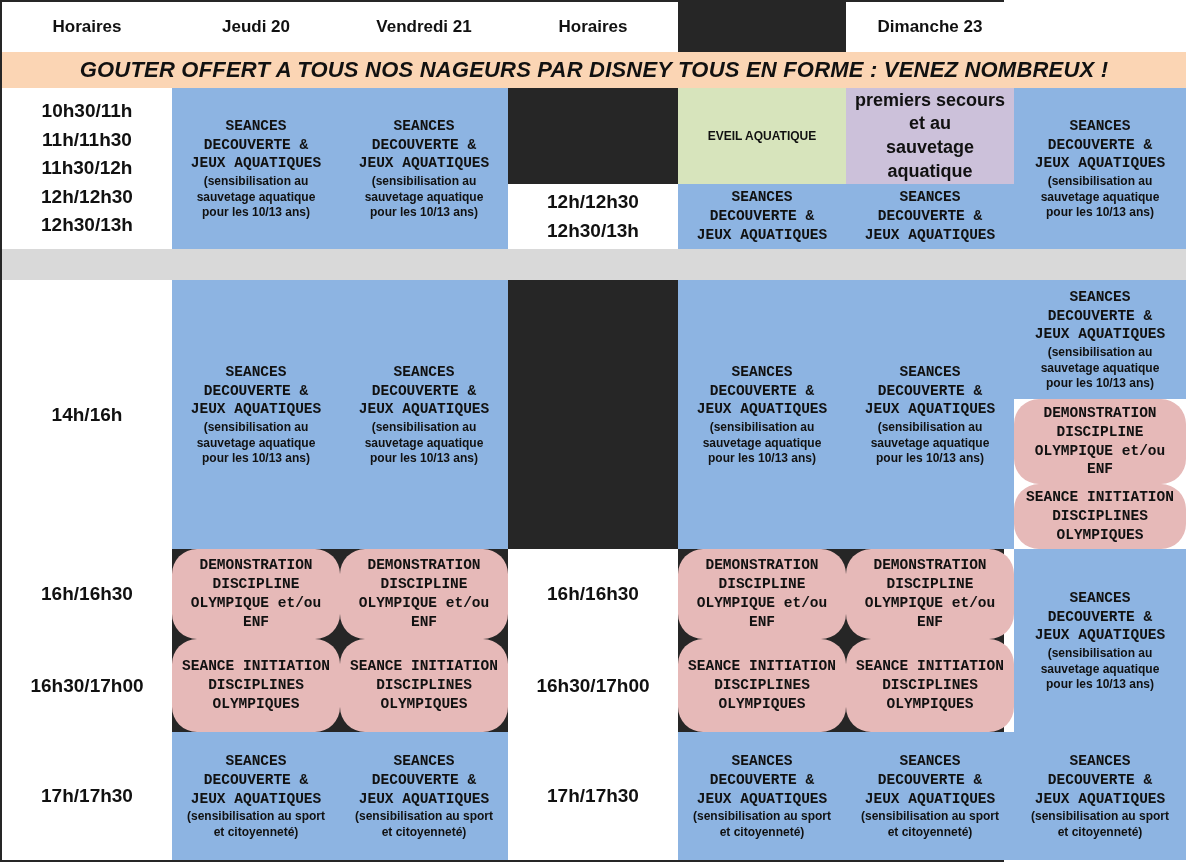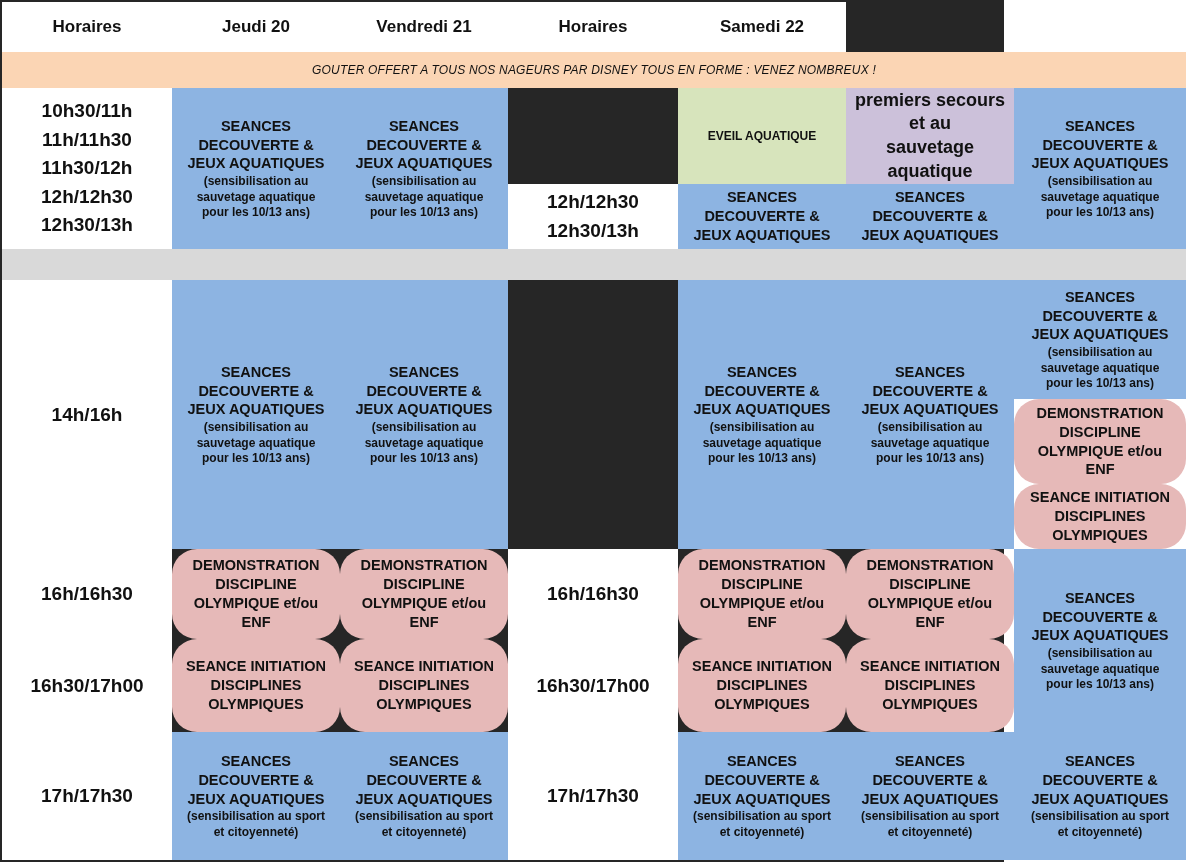--- a/index.html
+++ b/index.html
@@ -14,46 +14,46 @@
     padding:2px;
   }
   .cell{
     background:#ffffff;
     display:flex;flex-direction:column;align-items:center;justify-content:center;
     text-align:center;overflow:hidden;box-sizing:border-box;padding:2px 4px;
   }
   .head{font-weight:bold;font-size:17px;}
   .banner{
     background:var(--c-orange,#fbd5b4);
-    font-weight:normal;font-style:italic;font-size:12px;letter-spacing:.2px;
+    font-weight:bold;font-style:italic;font-size:22px;letter-spacing:.2px;
   }
   .gray{background:var(--c-gray,#d9d9d9);}
   .bg-blue{background:var(--c-blue,#8db4e2);}
   .bg-green{background:var(--c-green,#d7e4bc);}
   .bg-purple{background:var(--c-purple,#ccc1da);}
   .bg-pink{background:var(--c-pink,#e6b9b8);border-radius:25px;}
   .time{font-weight:bold;font-size:19px;}
   .pre{white-space:pre-line;}
   .times-multi{line-height:1.5;}
   .times-spread{justify-content:space-evenly;}
-  .act-title{font-weight:bold;font-size:14.5px;line-height:1.3;white-space:pre-line;}
+  .act-title{font-weight:bold;font-size:14.5px;line-height:1.3;white-space:pre-line;font-family:Liberation Mono, monospace;}
   .act-note{font-weight:bold;font-size:12px;line-height:1.28;white-space:pre-line;margin-top:1px;}
   .act-small{font-weight:bold;font-size:18px;line-height:1.32;white-space:pre-line;}
   .eveil{font-weight:bold;font-size:12px;}
 </style>
 </head>
 <body>
 
 <div class="tbl">
 
   <div class="cell head" style="grid-row:1;grid-column:1">Horaires</div>
   <div class="cell head" style="grid-row:1;grid-column:2">Jeudi 20</div>
   <div class="cell head" style="grid-row:1;grid-column:3">Vendredi 21</div>
   <div class="cell head" style="grid-row:1;grid-column:4">Horaires</div>
-  <div class="cell head" style="grid-row:1;grid-column:5">Samedi 22</div>
+  <div class="cell head" style="grid-row:1;grid-column:6">Dimanche 23</div>
 
   <div class="cell banner" style="grid-row:2;grid-column:1/-1">GOUTER OFFERT A TOUS NOS NAGEURS PAR DISNEY TOUS EN FORME : VENEZ NOMBREUX !</div>
 
   <div class="cell time pre times-multi" style="grid-row:3/5;grid-column:1">10h30/11h
 11h/11h30
 11h30/12h
 12h/12h30
 12h30/13h</div>
 
   <div class="cell bg-blue" style="grid-row:3/5;grid-column:2">

